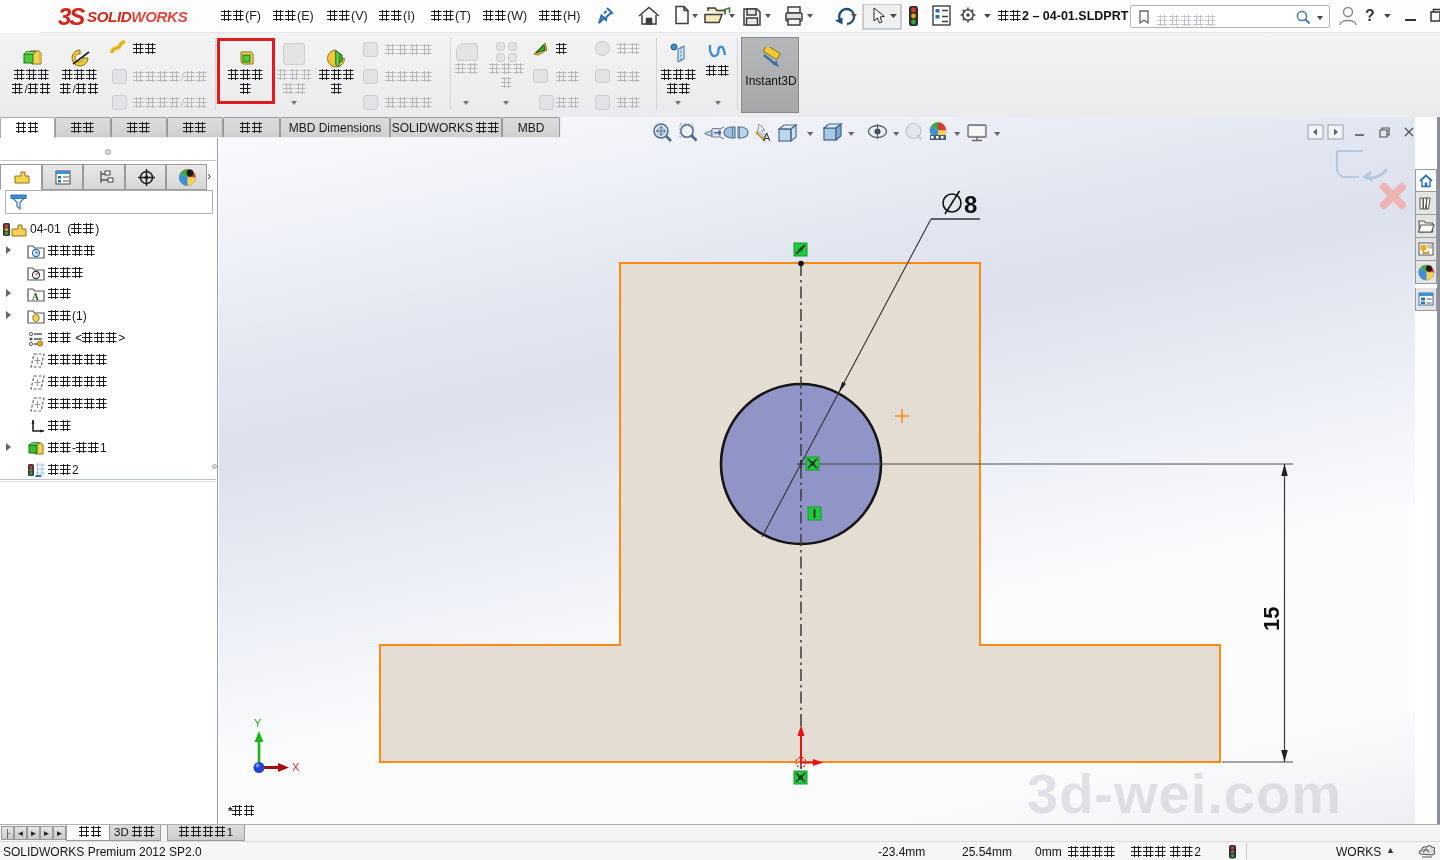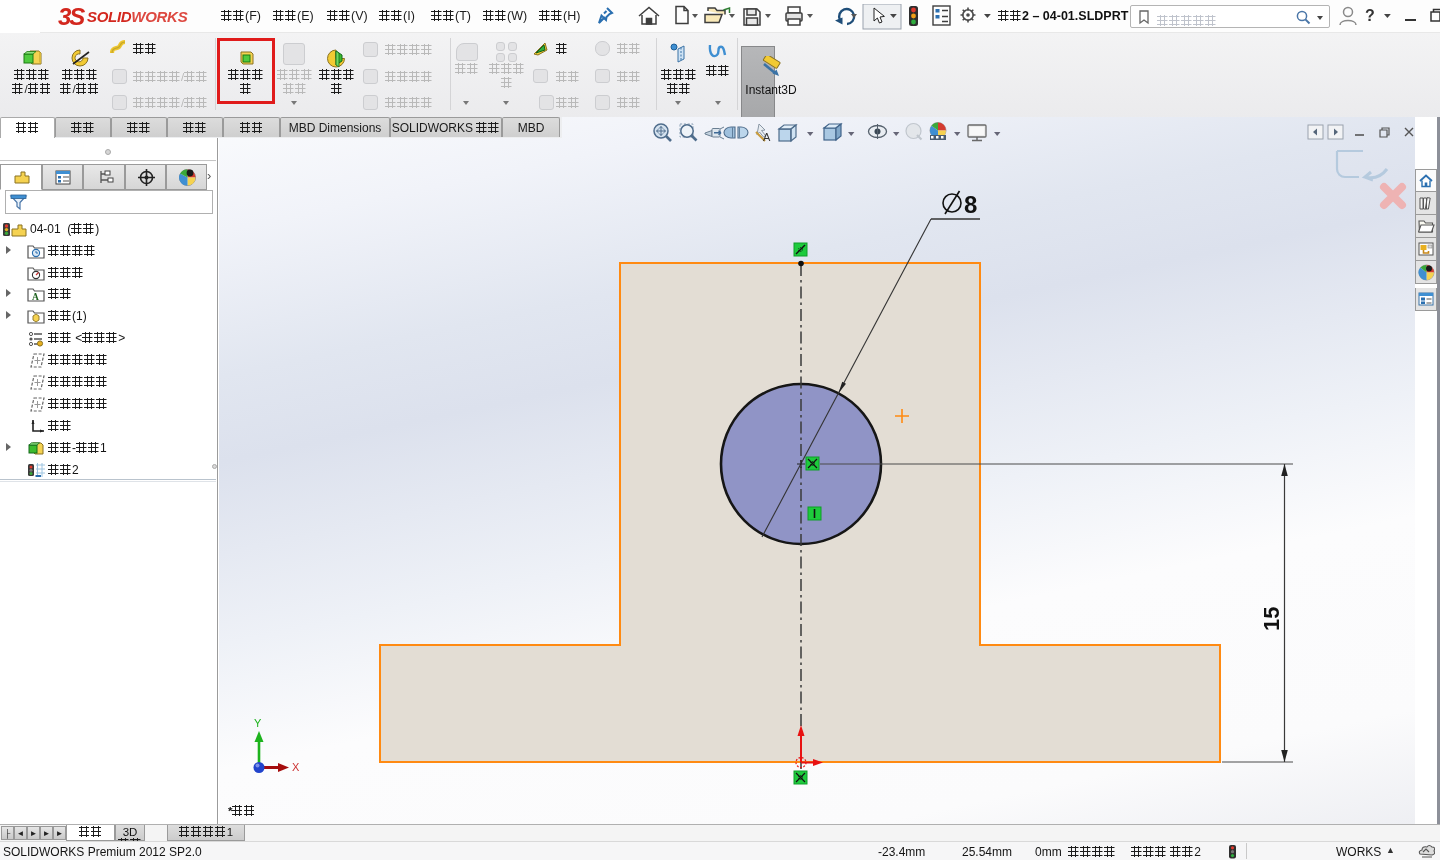--- a/index.html
+++ b/index.html
@@ -235,21 +235,21 @@
   </svg>
   <div class="rlbl" style="left:649px;top:36px;width:60px"><i class="z"></i><i class="z"></i><i class="z"></i><br><i class="z"></i><i class="z"></i></div>
   <div class="rcaret" style="left:675px;top:68px"></div>
 
   <svg class="abs" style="left:707px;top:10px" width="22" height="20" viewBox="0 0 22 20">
     <path d="M3 2 C2 12 7 15 10 12 C13 9 10 5 13 4 C16 3 17 6 18 12" fill="none" stroke="#3f8fd2" stroke-width="2.4"></path>
   </svg>
   <div class="rlbl" style="left:695px;top:32px;width:46px"><i class="z"></i><i class="z"></i></div>
   <div class="rcaret" style="left:715px;top:68px"></div>
 
-  <div class="abs" style="left:741px;top:13px;width:34px;height:76px;background:linear-gradient(#b6b7b9,#a6a7a9);border:1px solid #87888a">
+  <div class="abs" style="left:741px;top:4px;width:58px;height:76px;background:linear-gradient(#b6b7b9,#a6a7a9);border:1px solid #87888a">
     <svg class="abs" style="left:18px;top:9px" width="22" height="22" viewBox="0 0 22 22">
       <rect x="4" y="2" width="16" height="7" rx="1" transform="rotate(32 12 5)" fill="#f2ca33" stroke="#8a7322"></rect>
       <path d="M4 8 L15 17" stroke="#3a72a5" stroke-width="2.6"></path>
       <path d="M19 20 L12.5 17.5 L16.5 13.5 Z" fill="#3a72a5"></path>
     </svg>
     <div class="rlbl" style="left:0;top:37px;width:58px;font-size:12px;color:#111">Instant3D</div>
   </div>
 
   <div class="abs" style="left:217px;top:5px;width:58px;height:66px;border:3px solid #e01b1b;z-index:9"></div>
 </div>
@@ -418,20 +418,21 @@
           <path d="M8.5 15 L14 15" stroke="#2a6fb0" stroke-width="2"></path>
         </svg>
     <span class="abs" style="left:48px;top:3px"><i class="z"></i><i class="z"></i>2</span>
   </div>
   <div class="abs" style="left:0;top:341px;width:216px;height:1px;background:#b9c3cd"></div>
   <div class="abs" style="left:0;top:343px;width:216px;height:1px;background:#dfe3e8"></div>
   <div class="abs" style="left:212px;top:326px;width:5px;height:5px;border-radius:3px;background:#d9d9d9;border:1px solid #aaa"></div>
 </div>
 
 <div id="viewport" class="abs">
+  <div id="watermark" class="abs">3d-wei.com</div>
   <svg class="abs" style="left:0;top:0" width="1196" height="707" viewBox="0 0 1196 707">
 
     <polygon points="401,146 761,146 761,528 1001,528 1001,645 161,645 161,528 401,528" fill="#e3ddd4" stroke="#ff8a12" stroke-width="2"></polygon>
 
     <circle cx="582" cy="347" r="80" fill="#9094c6" stroke="#161616" stroke-width="2.6"></circle>
 
     <line x1="601" y1="347" x2="1074" y2="347" stroke="#4a4a4a" stroke-width="1"></line>
     <line x1="1003" y1="645" x2="1074" y2="645" stroke="#4a4a4a" stroke-width="1"></line>
     <line x1="1065.5" y1="347" x2="1065.5" y2="645" stroke="#3a3a3a" stroke-width="1.2"></line>
     <polygon points="1065.5,347 1062.2,359 1068.8,359" fill="#222"></polygon>
@@ -616,21 +617,21 @@
 </div>
 <div id="winedge" class="abs"></div>
 
 <div id="bottabs" class="abs">
   <div class="navbtn" style="left:1px">├</div>
   <div class="navbtn" style="left:14px">◄</div>
   <div class="navbtn" style="left:27px">►</div>
   <div class="navbtn" style="left:40px">►</div>
   <div class="navbtn" style="left:53px">►</div>
   <div class="btab act" style="left:66px;width:49px"><i class="z"></i><i class="z"></i></div>
-  <div class="btab" style="left:115px;width:30px">3D <i class="z"></i><i class="z"></i></div>
+  <div class="btab" style="left:109px;width:52px">3D <i class="z"></i><i class="z"></i></div>
   <div class="btab" style="left:167px;width:78px"><i class="z"></i><i class="z"></i><i class="z"></i><i class="z"></i>1</div>
 </div>
 <div id="statusbar" class="abs">
   <span class="st" style="left:3px">SOLIDWORKS Premium 2012 SP2.0</span>
   <span class="st" style="left:878px">-23.4mm</span>
   <span class="st" style="left:962px">25.54mm</span>
   <span class="st" style="left:1035px">0mm</span>
   <span class="st" style="left:1068px"><i class="z"></i><i class="z"></i><i class="z"></i><i class="z"></i></span>
   <span class="st" style="left:1131px"><i class="z"></i><i class="z"></i><i class="z"></i> <i class="z"></i><i class="z"></i>2</span>
   <span class="st" style="left:1336px">WORKS</span>

